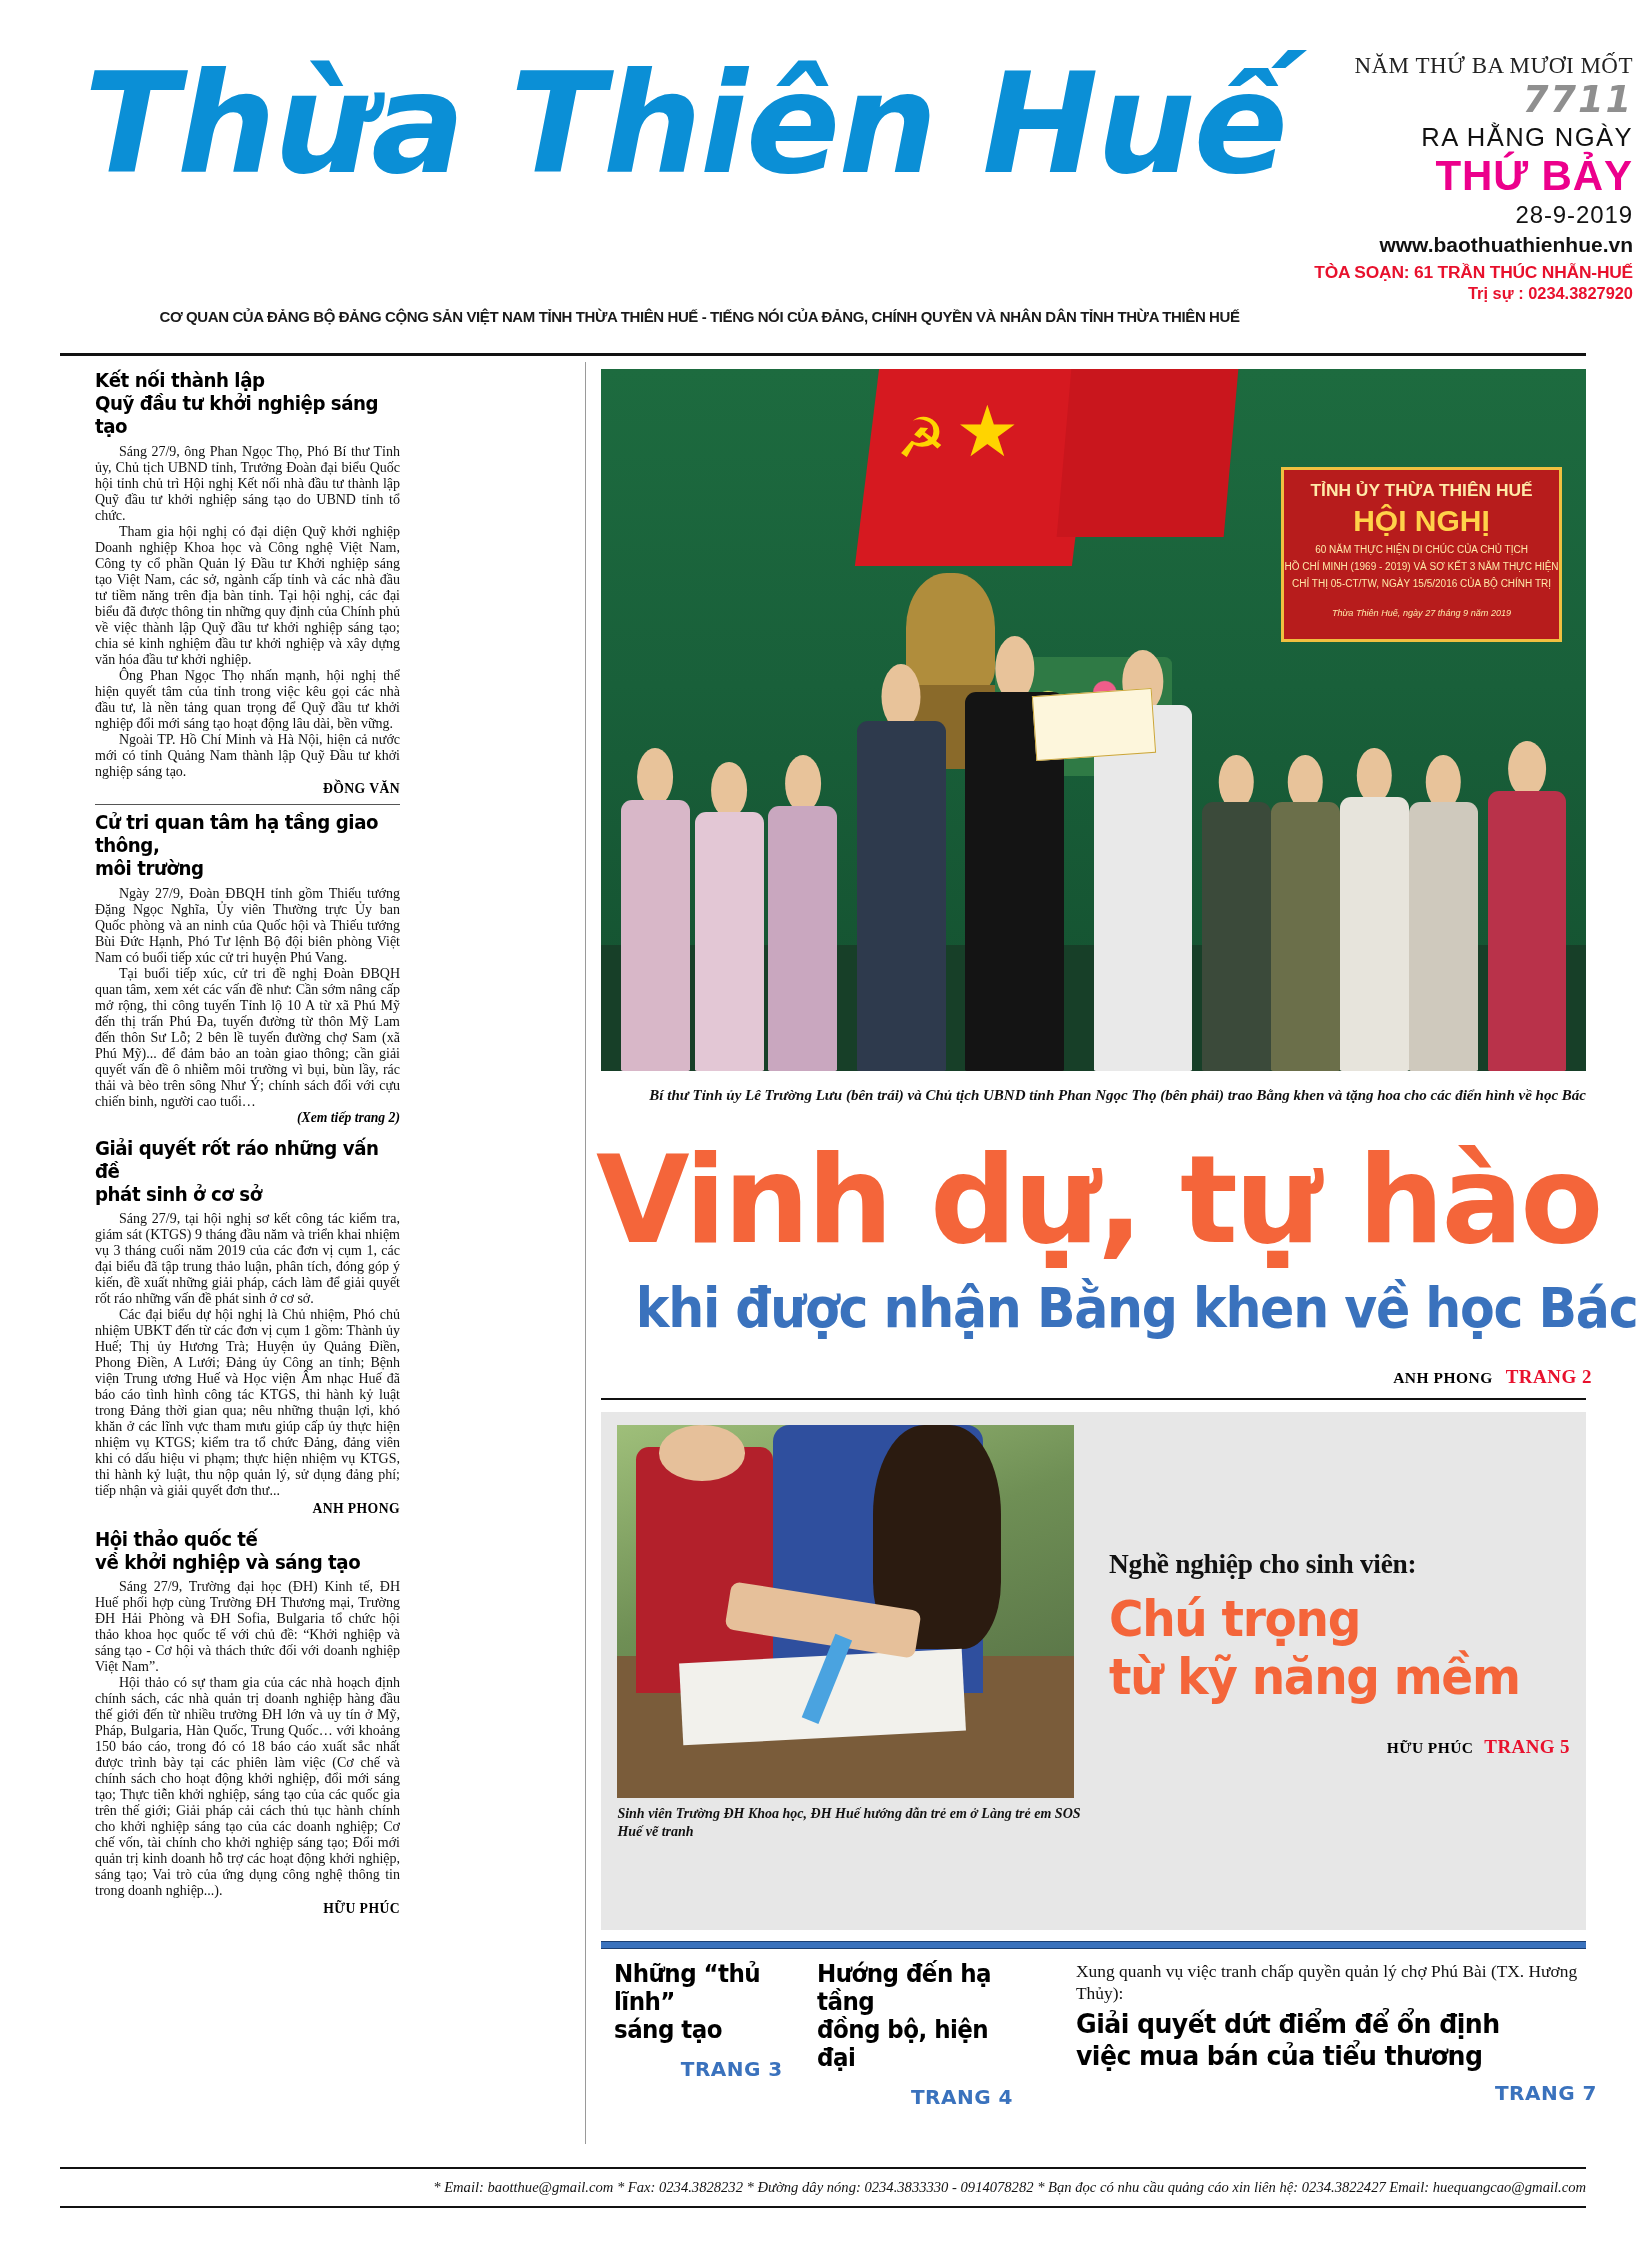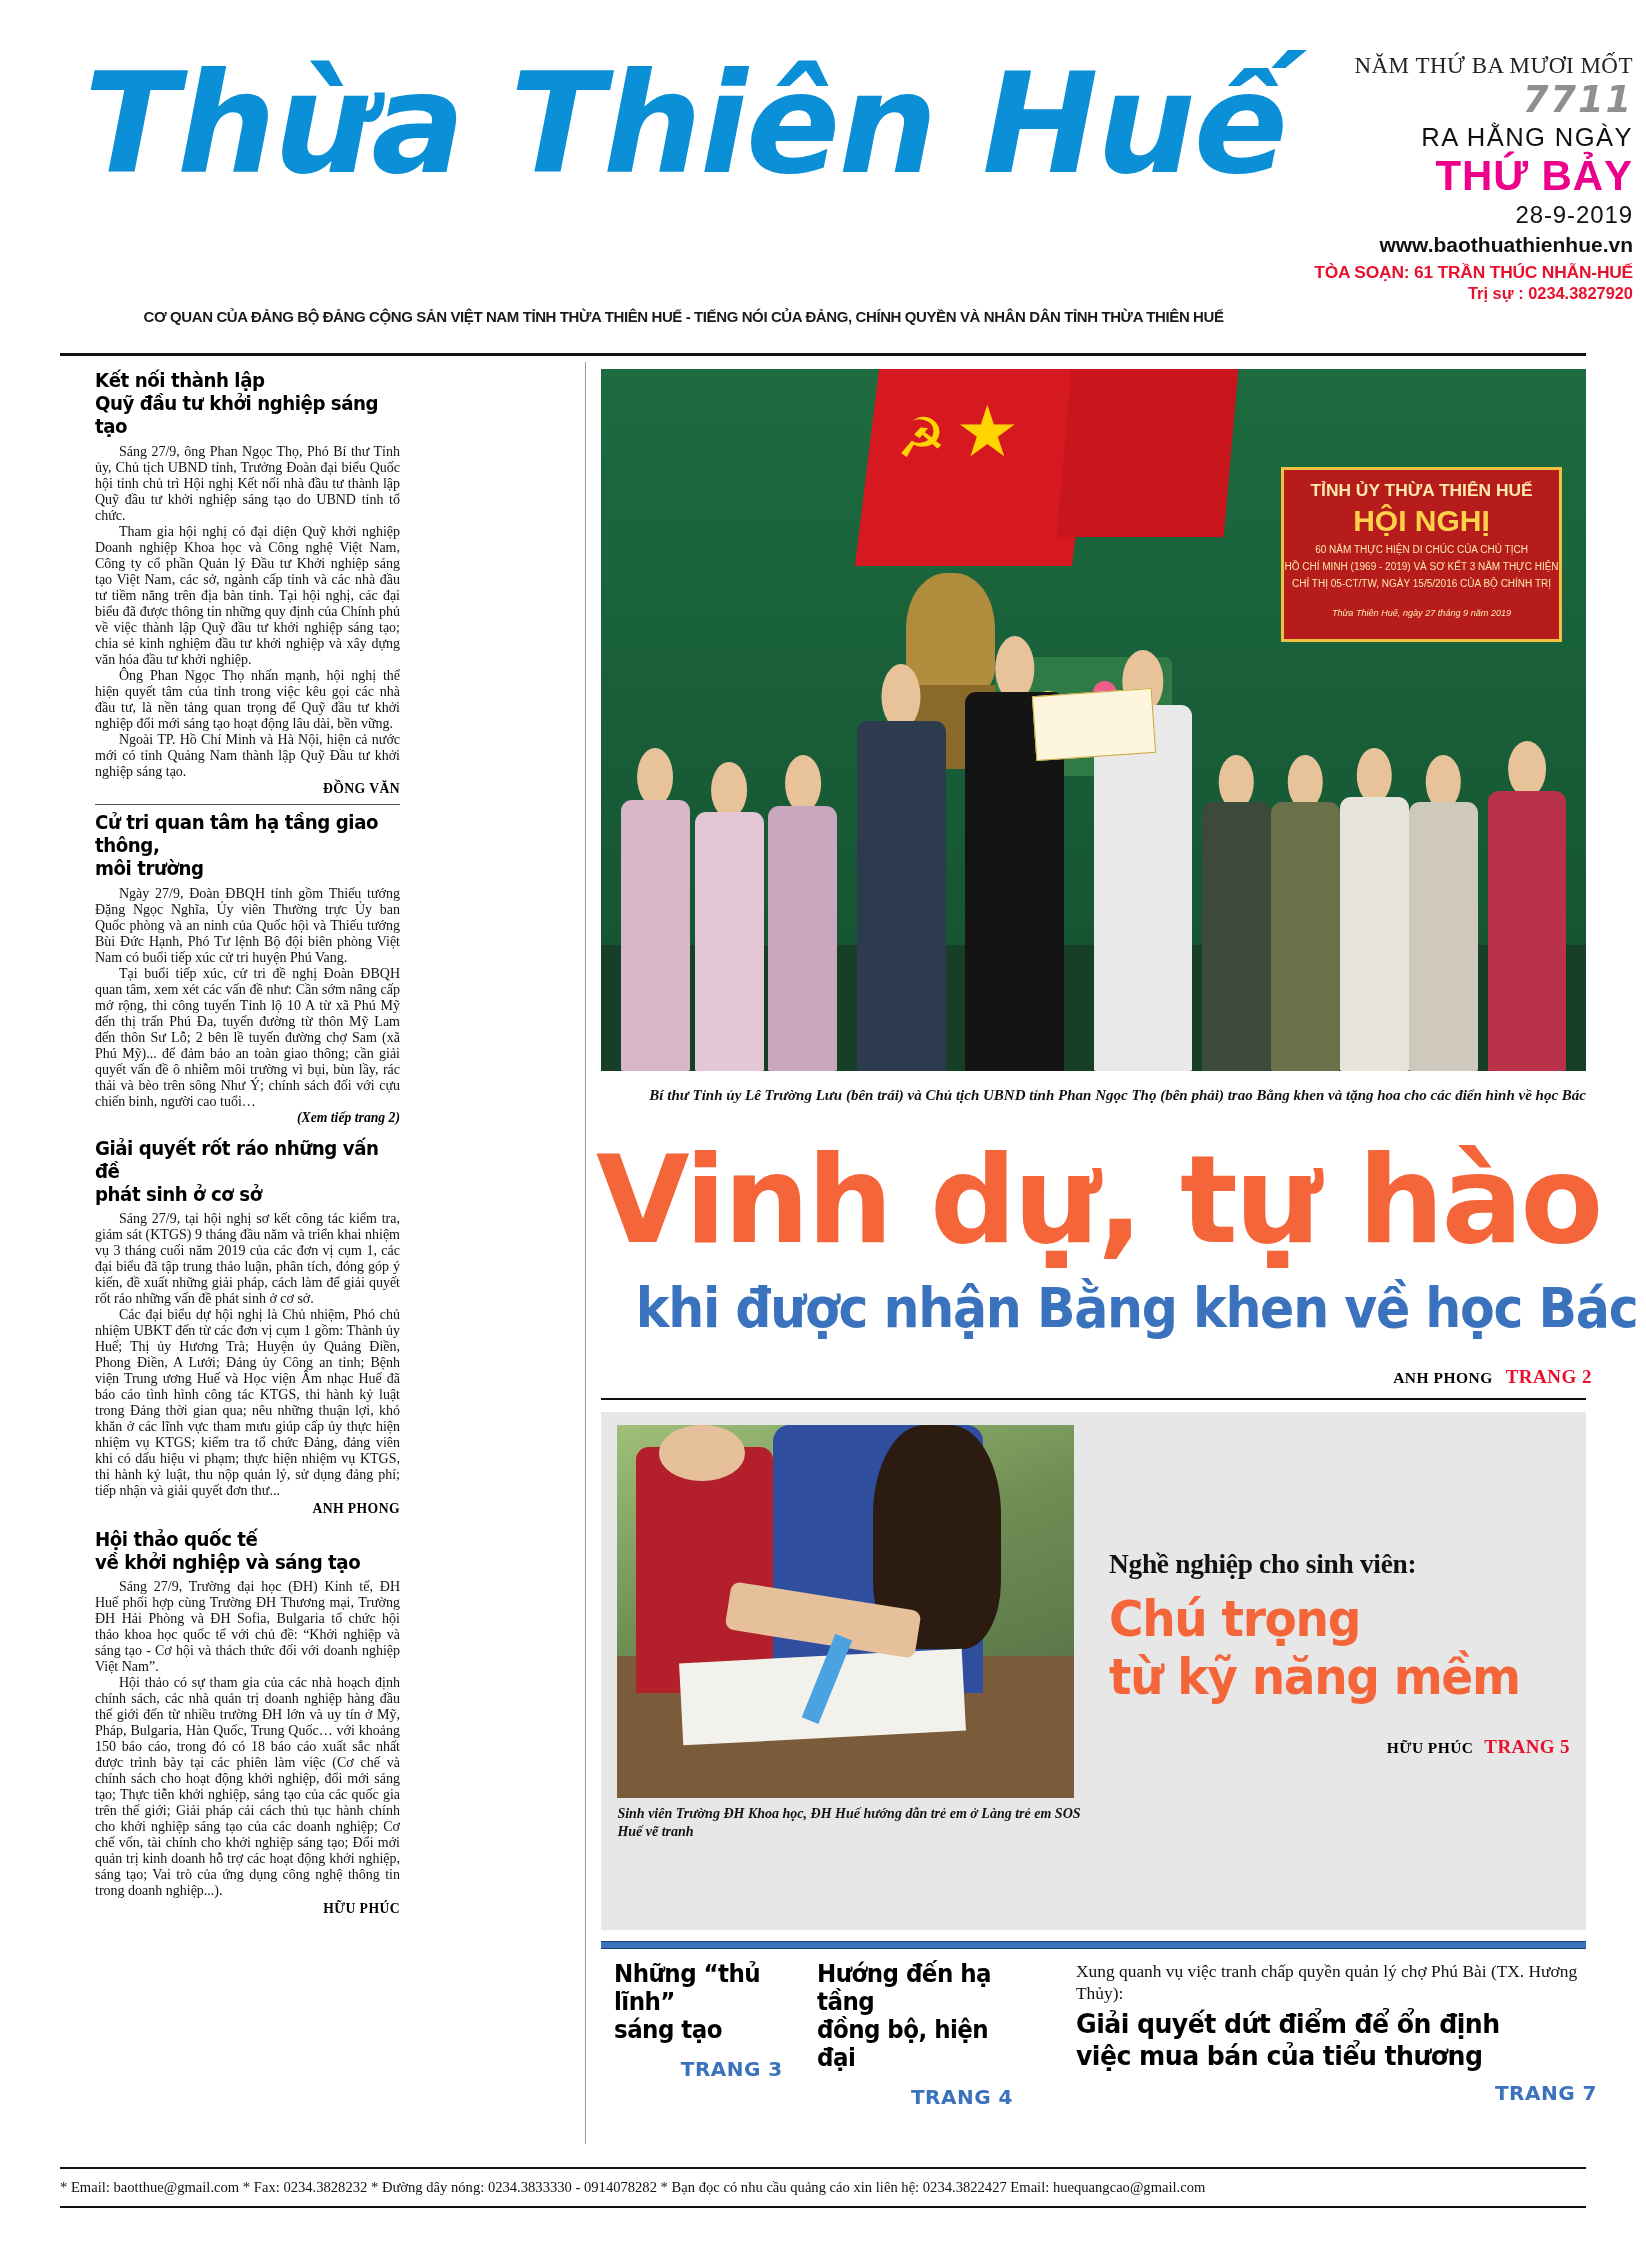--- a/index.html
+++ b/index.html
@@ -5,21 +5,21 @@
   html,body{margin:0;padding:0;background:#fff;}
   body{width:1647px;height:2267px;font-family:"Liberation Serif",serif;color:#000;}
   .page{position:relative;width:1647px;height:2267px;background:#fff;overflow:hidden;}
 
   
   .masthead{position:absolute;left:0;top:0;width:1411px;height:343px;}
   .mast-title{position:absolute;left:84px;top:55px;width:1188px;
     font-family:"DejaVu Sans",sans-serif;font-weight:700;font-style:italic;
     font-size:139px;line-height:139px;color:#0b8fd6;letter-spacing:-1.8px;
     white-space:nowrap;}
-  .mast-tagline{position:absolute;left:76px;top:308px;width:1215px;text-align:center;
+  .mast-tagline{position:absolute;left:92px;top:308px;width:1215px;text-align:center;
     font-family:"Liberation Sans",sans-serif;font-weight:700;font-size:15px;
     letter-spacing:-0.4px;color:#1a1a1a;white-space:nowrap;}
   .mast-right{position:absolute;left:1268px;top:53px;width:365px;text-align:right;}
   .mr-year{font-family:"Liberation Serif",serif;font-size:23px;letter-spacing:0.5px;color:#222;}
   .mr-issue{font-family:"DejaVu Sans",sans-serif;font-weight:700;font-style:italic;
     font-size:37px;line-height:40px;color:#8f8f8f;letter-spacing:1.8px;margin-top:0.9px;}
   .mr-daily{font-family:"Liberation Sans",sans-serif;font-size:25.6px;letter-spacing:1.4px;
     color:#111;margin-top:2.7px;}
   .mr-weekday{font-family:"Liberation Sans",sans-serif;font-weight:700;font-size:42px;
     line-height:46px;color:#ec008c;letter-spacing:0.9px;margin-top:1.8px;}
@@ -105,22 +105,22 @@
   .t3 .t-head{font-size:27.4px;line-height:32px;}
   .t-page{font-family:"DejaVu Sans",sans-serif;font-weight:700;font-size:20px;
     color:#3a72bd;letter-spacing:0.5px;text-align:right;margin-top:12.8px;}
   .t3 .t-page{margin-top:9.1px;}
 
   
   .vrule{position:absolute;left:585px;top:362px;width:0.9px;height:1782px;background:#9a9a9a;}
 
   
   .rule-bot{position:absolute;left:60px;top:2167px;width:1526px;height:1.8px;background:#111;}
-  .footer{position:absolute;left:60px;top:2179px;width:1526px;text-align:left;
-    font-family:"Liberation Serif",serif;font-size:14.6px;color:#111;}
+  .footer{position:absolute;left:60px;top:2179px;width:1526px;text-align:right;
+    font-family:"Liberation Serif",serif;font-style:italic;font-size:14.6px;color:#111;}
   .rule-bot2{position:absolute;left:60px;top:2206px;width:1526px;height:1.8px;background:#111;}
 
   
   .ph{position:absolute;}
   .stage-bg{left:0;top:0;width:100%;height:100%;
     background:linear-gradient(180deg,#1d6b3f 0%,#19603a 45%,#14502f 100%);}
   .flag-red{left:27%;top:0;width:22%;height:28%;background:#d61920;transform:skewX(-7deg);}
   .flag-red2{left:47%;top:0;width:17%;height:24%;background:#c9161d;transform:skewX(-5deg);}
   .star{position:absolute;color:#ffd400;font-size:71px;line-height:71px;}
   .sickle{position:absolute;color:#ffd400;font-size:55px;line-height:55px;}

